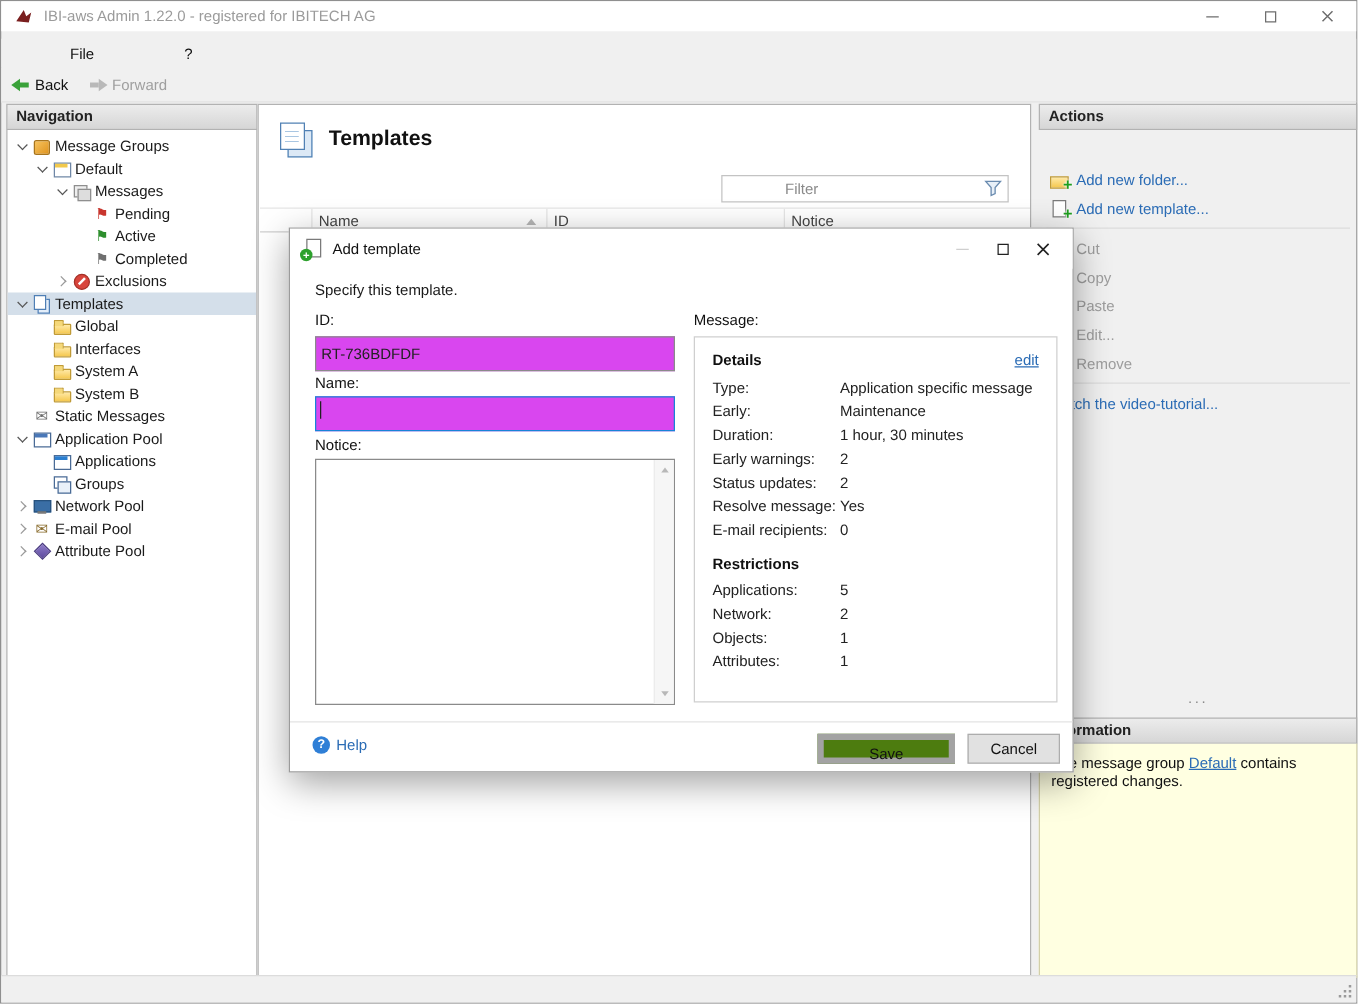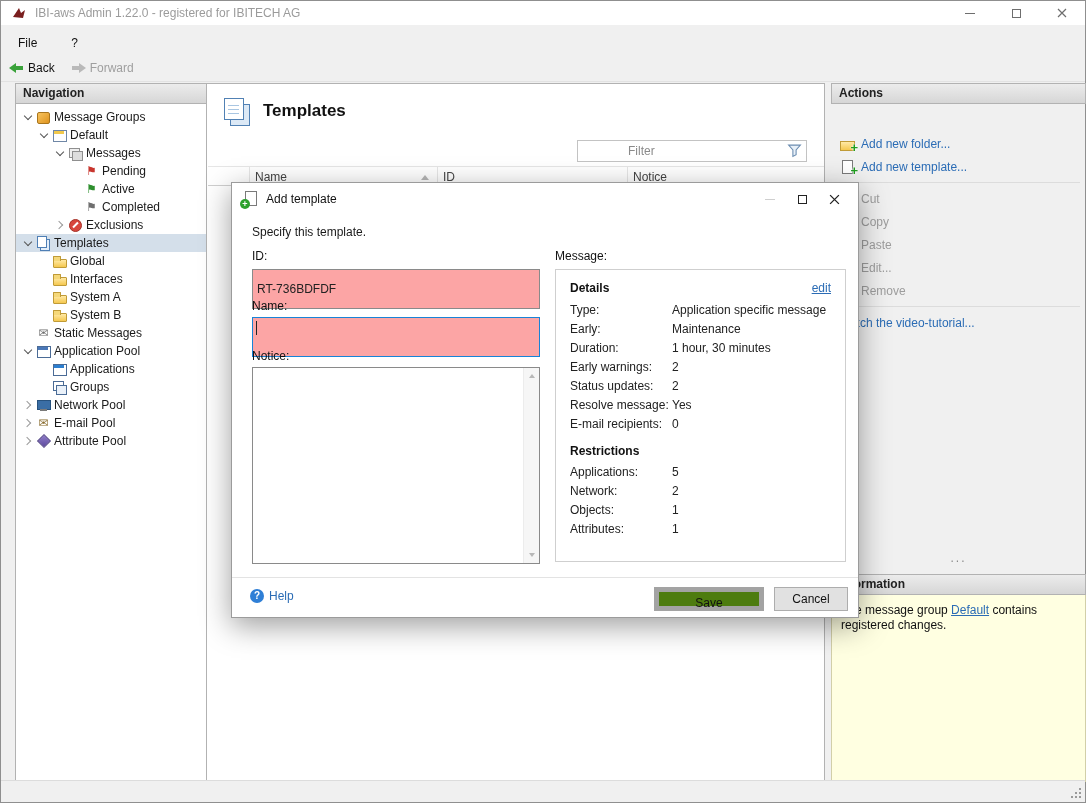--- a/index.html
+++ b/index.html
@@ -11,33 +11,33 @@
   .titlebar { position:absolute; left:0; top:0; right:0; height:24px; background:#fff; display:flex; align-items:center; }
   .app-icon { width:16px; height:16px; margin-left:10px; flex:none; }
   .title-text { margin-left:8px; color:#9b9b9b; font-size:12px; }
   .win-btns { margin-left:auto; display:flex; height:100%; }
   .wbtn { width:46px; height:100%; display:flex; align-items:center; justify-content:center; color:#6e6e6e; }
   .ic-min { width:10px; height:1px; background:currentColor; display:block; }
   .ic-max { width:9px; height:9px; border:1px solid currentColor; display:block; }
 
   
   .menubar { position:absolute; left:0; top:30px; right:0; height:23px; background:#f0f0f0; display:flex; align-items:center; }
-  .menu-item { padding:0 17px; height:100%; display:flex; align-items:center; color:#111; }
+  .menu-item { padding:0 17px; height:100%; display:flex; align-items:center; color:#111;margin-left:38px; }
   .toolbar { position:absolute; left:0; top:53px; right:0; height:28px; background:#f0f0f0; display:flex; align-items:center; border-bottom:1px solid #e2e2e2; }
   .tool-btn { display:flex; align-items:center; gap:4px; padding:0 8px; height:100%; color:#111; }
   .tool-btn.disabled { color:#9f9f9f; }
   .arr { position:relative; width:15px; height:14px; flex:none; }
   .arr-back::before { content:""; position:absolute; left:0; top:2px; border-top:5px solid transparent; border-bottom:5px solid transparent; border-right:7px solid #3aa23a; }
   .arr-back::after  { content:""; position:absolute; left:7px; top:5px; width:7px; height:4px; background:#3aa23a; }
   .arr-fwd::before  { content:""; position:absolute; right:0; top:2px; border-top:5px solid transparent; border-bottom:5px solid transparent; border-left:7px solid #b9b9b9; }
   .arr-fwd::after   { content:""; position:absolute; left:1px; top:5px; width:7px; height:4px; background:#b9b9b9; }
 
   
   .panel-header { height:21px; background:linear-gradient(#ececec,#d6d6d6); border:1px solid #b2b2b2; font-weight:bold; color:#222; line-height:19px; padding-left:7px; }
-  .nav-panel { position:absolute; left:14px; top:82px; width:201px; height:699px; }
+  .nav-panel { position:absolute; left:4px; top:82px; width:201px; height:699px; }
   .nav-body { position:absolute; left:0; top:21px; right:0; bottom:0; background:#fff; border:1px solid #b2b2b2; border-top:none; padding-top:4px; overflow:hidden; }
   .tree-row { height:18px; display:flex; align-items:center; white-space:nowrap; }
   .tree-row.selected { background:#d4dfea; }
   .chev { width:16px; height:16px; position:relative; flex:none; }
   .chev.expanded::before { content:""; position:absolute; left:5px; top:4px; width:5px; height:5px; border-right:1.5px solid #565656; border-bottom:1.5px solid #565656; transform:rotate(45deg); }
   .chev.collapsed::before { content:""; position:absolute; left:4px; top:5px; width:5px; height:5px; border-right:1.5px solid #9a9a9a; border-bottom:1.5px solid #9a9a9a; transform:rotate(-45deg); }
   .tlabel { margin-left:3px; }
 
   
   .ticon { width:15px; height:14px; position:relative; display:inline-block; flex:none; font-size:12px; line-height:14px; text-align:center; }
@@ -117,21 +117,21 @@
   .dlg-icon { width:16px; height:16px; margin-left:10px; position:relative; flex:none; }
   .dlg-icon::before { content:""; position:absolute; left:3px; top:0; width:10px; height:13px; background:#fff; border:1px solid #7a7a7a; }
   .dlg-icon::after { content:"+"; position:absolute; left:-2px; bottom:-2px; width:10px; height:10px; background:#2da12d; color:#fff; border-radius:50%; font:bold 9px/10px "Liberation Sans",sans-serif; text-align:center; }
   .dlg-title { margin-left:8px; color:#111; }
   .dlg-btns { margin-left:auto; display:flex; margin-right:8px; }
   .dbtn { width:32px; height:26px; display:flex; align-items:center; justify-content:center; color:#222; }
   .dbtn.disabled { color:#cfcfcf; }
   .dlg-sub { position:absolute; left:20px; top:42px; }
   .lbl { position:absolute; color:#111; }
   .id-lbl { left:20px; top:66px; }
-  .txt { position:absolute; height:40px; border:1px solid #8a8a8a; background:#fca5a5; font:12px "Liberation Sans",sans-serif; padding-left:4px; color:#222; }
+  .txt { position:absolute; height:28px; border:1px solid #8a8a8a; background:#d946ef; font:12px "Liberation Sans",sans-serif; padding-left:4px; color:#222; }
   .id-input { left:20px; top:86px; width:288px; outline:none; }
   .name-lbl { left:20px; top:116px; }
   .name-input { left:20px; top:134px; width:288px; border-color:#1883d7; }
   .caret { position:absolute; left:3px; top:3px; width:1px; height:14px; background:#222; }
   .notice-lbl { left:20px; top:166px; }
   .notice-box { position:absolute; left:20px; top:184px; width:288px; height:197px; border:1px solid #8a8a8a; background:#fff; }
   .fake-scroll { position:absolute; right:0; top:0; bottom:0; width:16px; background:#f6f6f6; border-left:1px solid #ececec; }
   .sarr-up, .sarr-down { position:absolute; left:50%; transform:translateX(-50%); width:0; height:0; border-left:3.5px solid transparent; border-right:3.5px solid transparent; }
   .sarr-up { top:6px; border-bottom:4px solid #b8b8b8; }
   .sarr-down { bottom:6px; border-top:4px solid #b8b8b8; }

